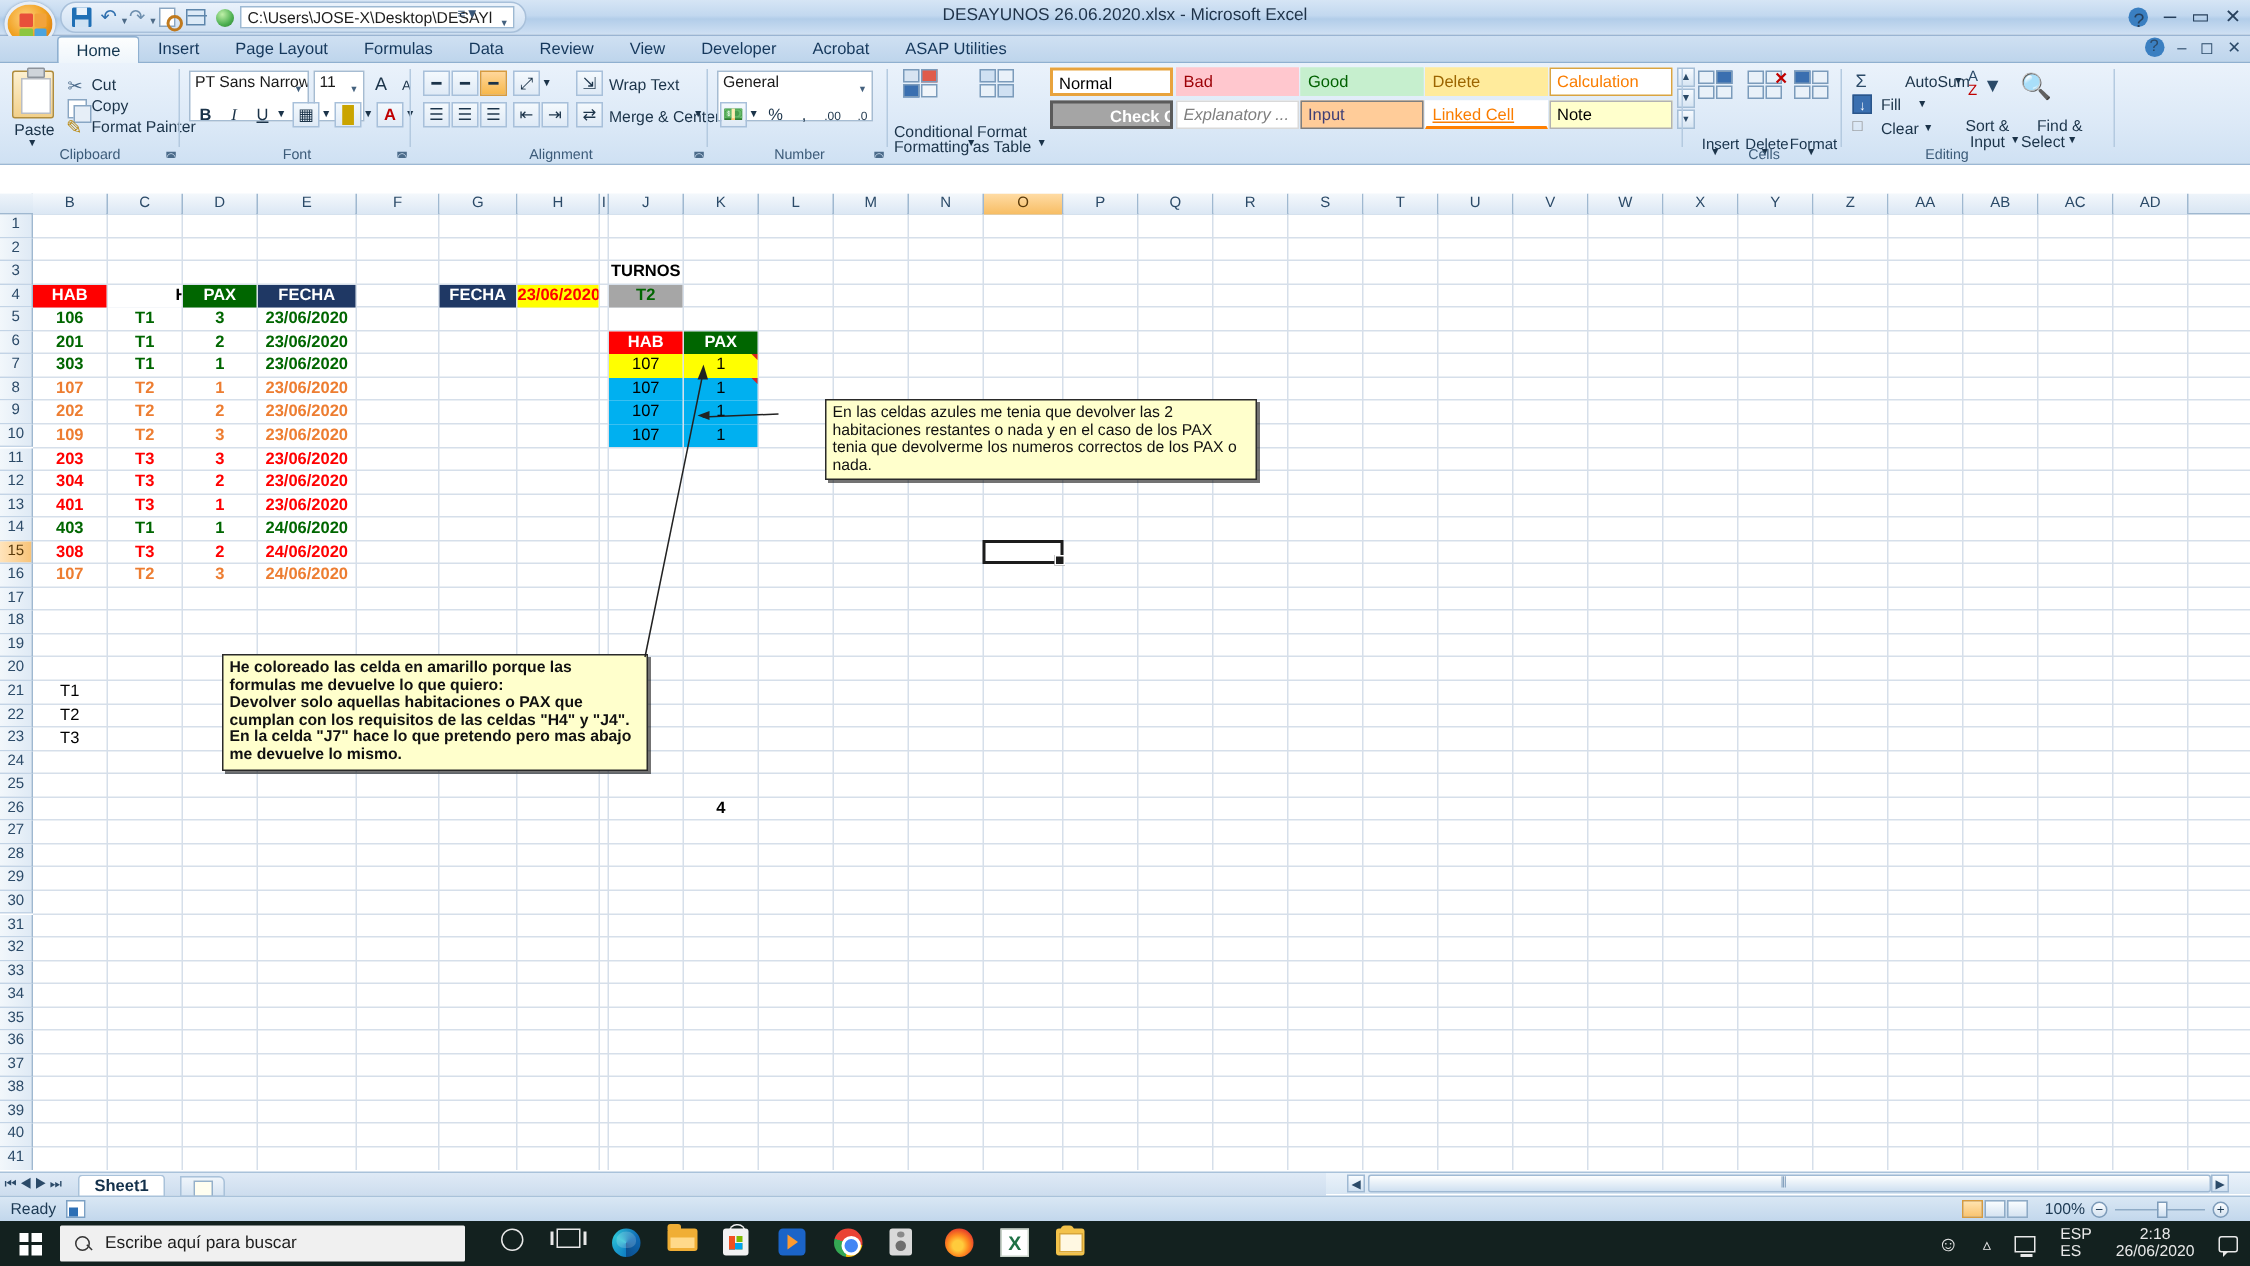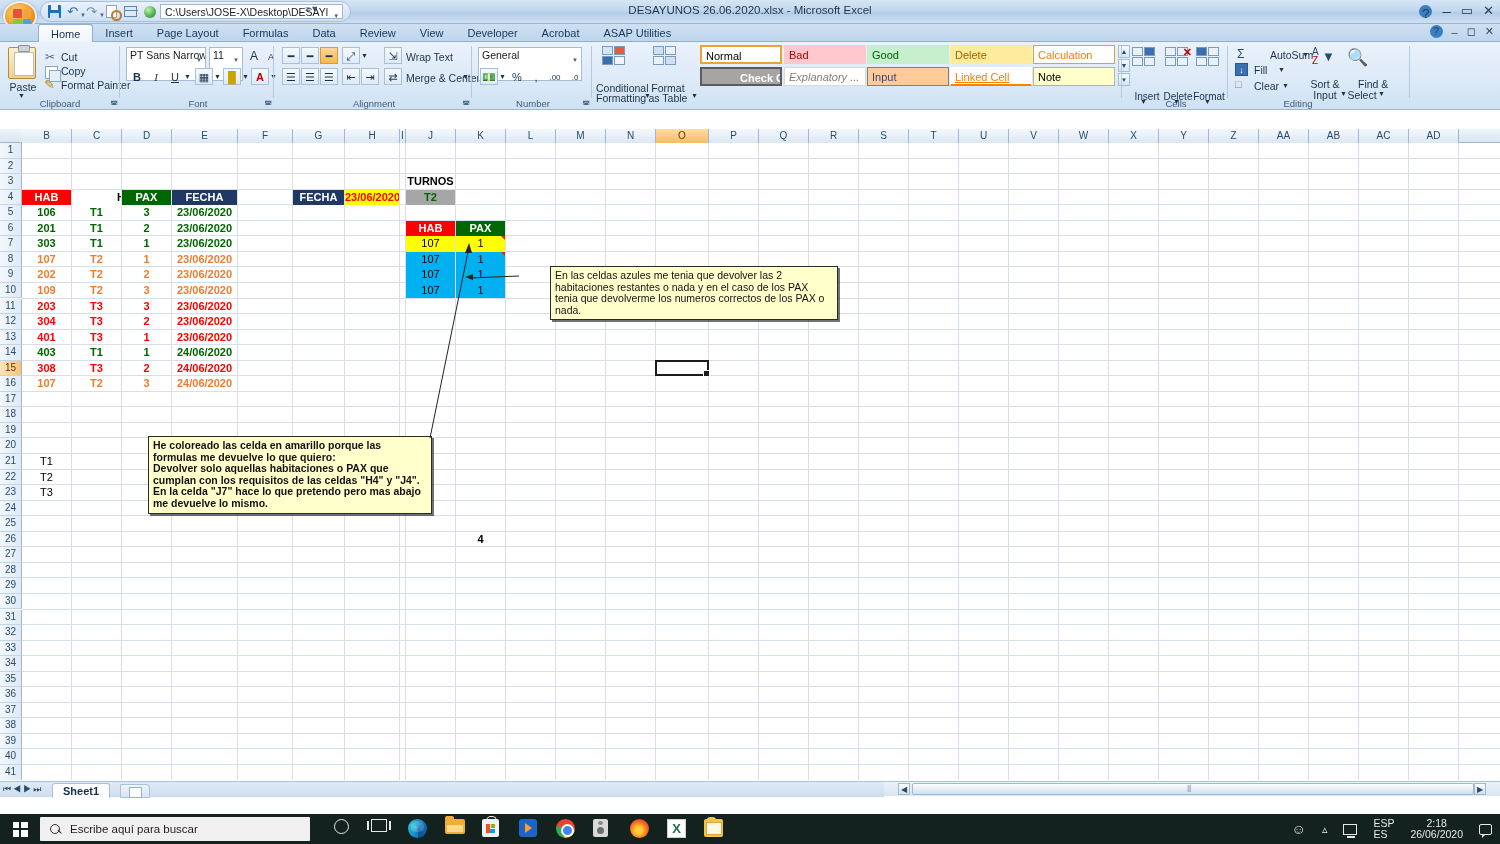--- a/index.html
+++ b/index.html
@@ -877,20 +877,36 @@
     <div class="stab">Sheet1</div>
     <div class="stab-new"></div>
   </div>
 
   <div class="hscroll">
     <div class="ar" style="left:14px;">◀</div>
     <div class="thumb"></div>
     <div class="ar" style="right:14px;">▶</div>
   </div>
 
+  <div class="statusbar">
+    <div class="status-text">Ready</div>
+    <div class="status-icon"></div>
+    <div class="viewbtns">
+      <i class="on"></i>
+      <i></i>
+      <i></i>
+    </div>
+    <div class="zoomlabel">100%</div>
+    <div class="zoomslider">
+      <div class="track"></div>
+      <div class="minus">−</div>
+      <div class="knob"></div>
+      <div class="plus">+</div>
+    </div>
+  </div>
 
   <div class="taskbar">
     <div class="winstart">
       <div class="winflag">
           <i></i>
           <i></i>
           <i></i>
           <i></i>
         </div>
     </div>

